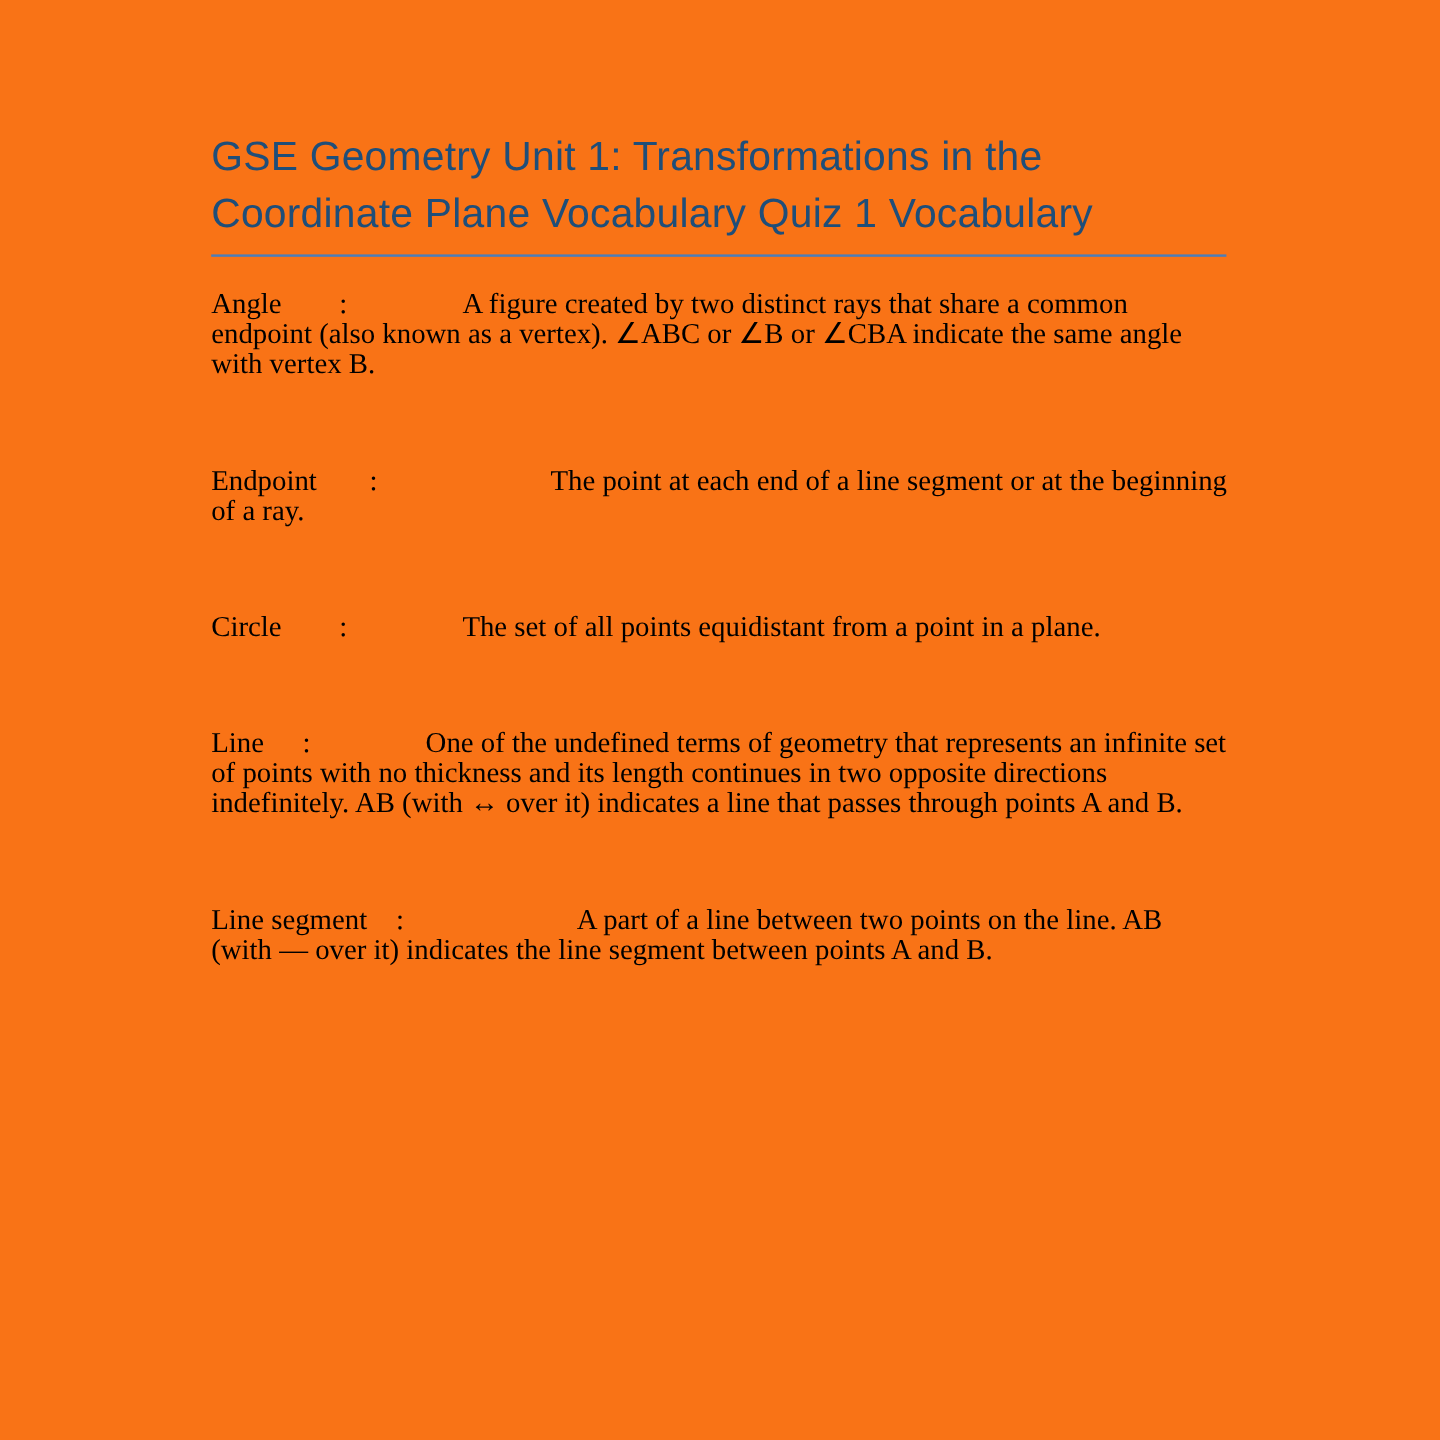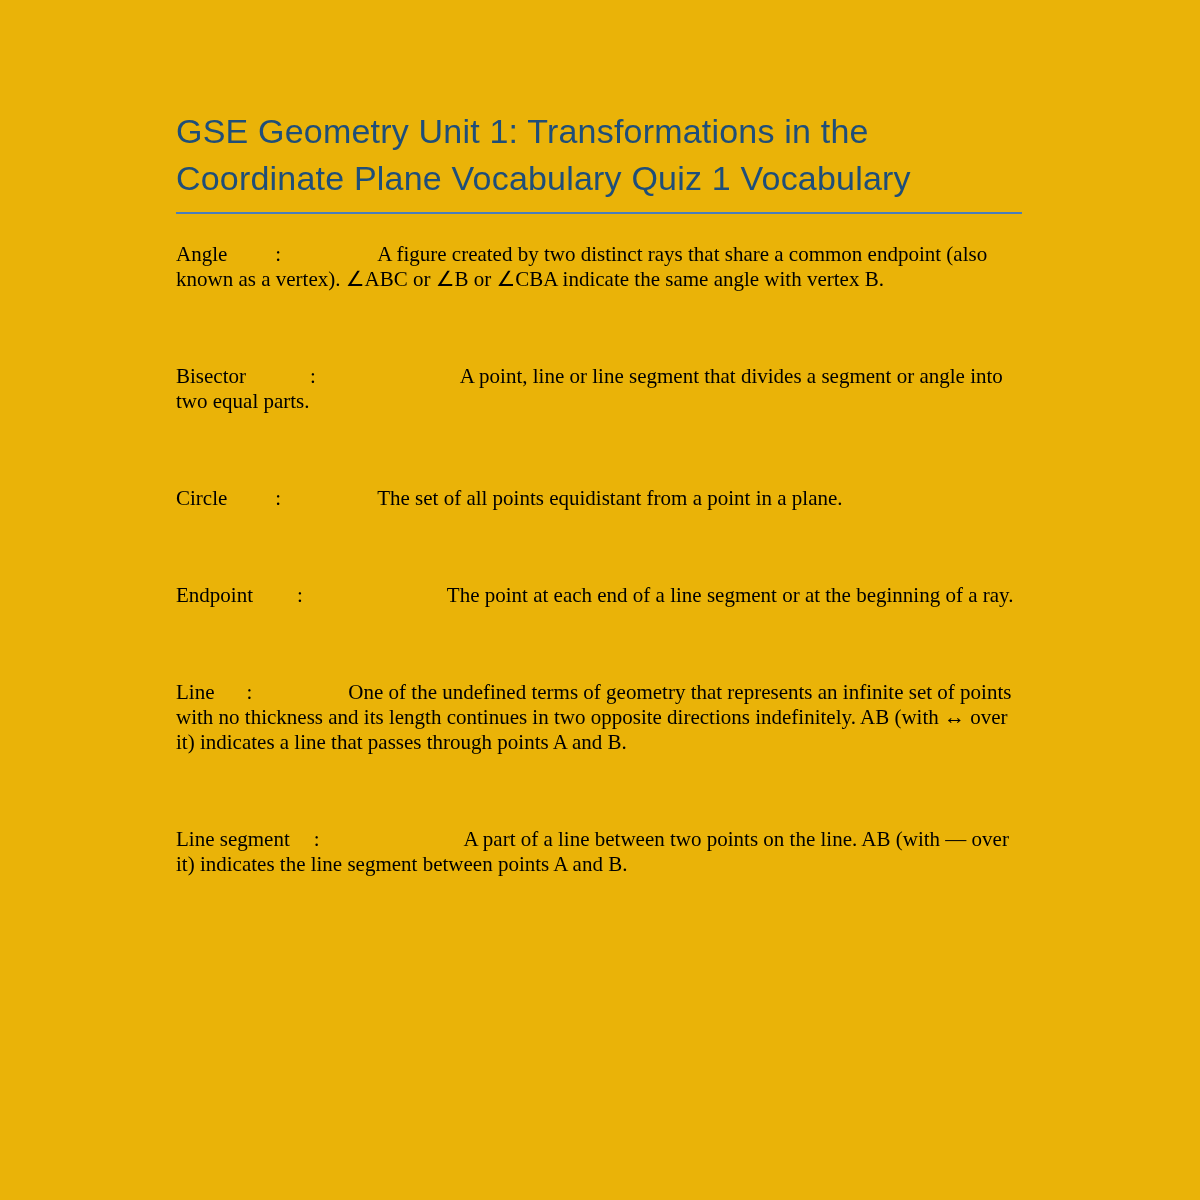--- a/index.html
+++ b/index.html
@@ -4,21 +4,21 @@
 <style>
   html, body {
     margin: 0;
     padding: 0;
     background: #ffffff;
   }
   .page {
     position: relative;
     width: 1200px;
     height: 1200px;
-    background: #eab308;
+    background: #f97316;
     overflow: hidden;
   }
   .content {
     position: absolute;
     left: 176px;
     top: 108px;
     width: 848px;
   }
   .doc-title {
     font-family: "Liberation Sans", sans-serif;
@@ -30,21 +30,21 @@
     margin: 0;
     padding-bottom: 10px;
     border-bottom: 2px solid #4a7ebb;
     max-width: 846px;
   }
   .entries {
     margin-top: 28px;
   }
   .entry {
     font-family: "Liberation Serif", serif;
-    font-size: 21px;
+    font-size: 24px;
     line-height: 25px;
     color: #000000;
     margin-bottom: 72px;
     text-align: left;
   }
   .entry:last-child {
     margin-bottom: 16px;
   }
   .term {
     white-space: pre;
@@ -65,30 +65,27 @@
 <div class="page">
   <div class="content">
     <h1 class="doc-title">GSE Geometry Unit 1: Transformations in the Coordinate Plane Vocabulary Quiz 1 Vocabulary</h1>
 
     <div class="entries">
 
       <p class="entry">
         <span class="term">Angle</span><span class="tab" style="width:48px"></span><span class="colon">:</span><span class="tab" style="width:96px"></span><span class="definition">A figure created by two distinct rays that share a common endpoint (also known as a vertex). ∠ABC or ∠B or ∠CBA indicate the same angle with vertex B.</span>
       </p>
 
+
       <p class="entry">
-        <span class="term">Bisector</span><span class="tab" style="width:64px"></span><span class="colon">:</span><span class="tab" style="width:144px"></span><span class="definition">A point, line or line segment that divides a segment or angle into two equal parts.</span>
+        <span class="term">Endpoint</span><span class="tab" style="width:44px"></span><span class="colon">:</span><span class="tab" style="width:144px"></span><span class="definition">The point at each end of a line segment or at the beginning of a ray.</span>
       </p>
 
       <p class="entry">
         <span class="term">Circle</span><span class="tab" style="width:48px"></span><span class="colon">:</span><span class="tab" style="width:96px"></span><span class="definition">The set of all points equidistant from a point in a plane.</span>
-      </p>
-
-      <p class="entry">
-        <span class="term">Endpoint</span><span class="tab" style="width:44px"></span><span class="colon">:</span><span class="tab" style="width:144px"></span><span class="definition">The point at each end of a line segment or at the beginning of a ray.</span>
       </p>
 
 
       <p class="entry">
         <span class="term">Line</span><span class="tab" style="width:32px"></span><span class="colon">:</span><span class="tab" style="width:96px"></span><span class="definition">One of the undefined terms of geometry that represents an infinite set of points with no thickness and its length continues in two opposite directions indefinitely. AB (with ↔ over it) indicates a line that passes through points A and B.</span>
       </p>
 
       <p class="entry">
         <span class="term">Line segment</span><span class="tab" style="width:24px"></span><span class="colon">:</span><span class="tab" style="width:144px"></span><span class="definition">A part of a line between two points on the line. AB (with — over it) indicates the line segment between points A and B.</span>
       </p>

